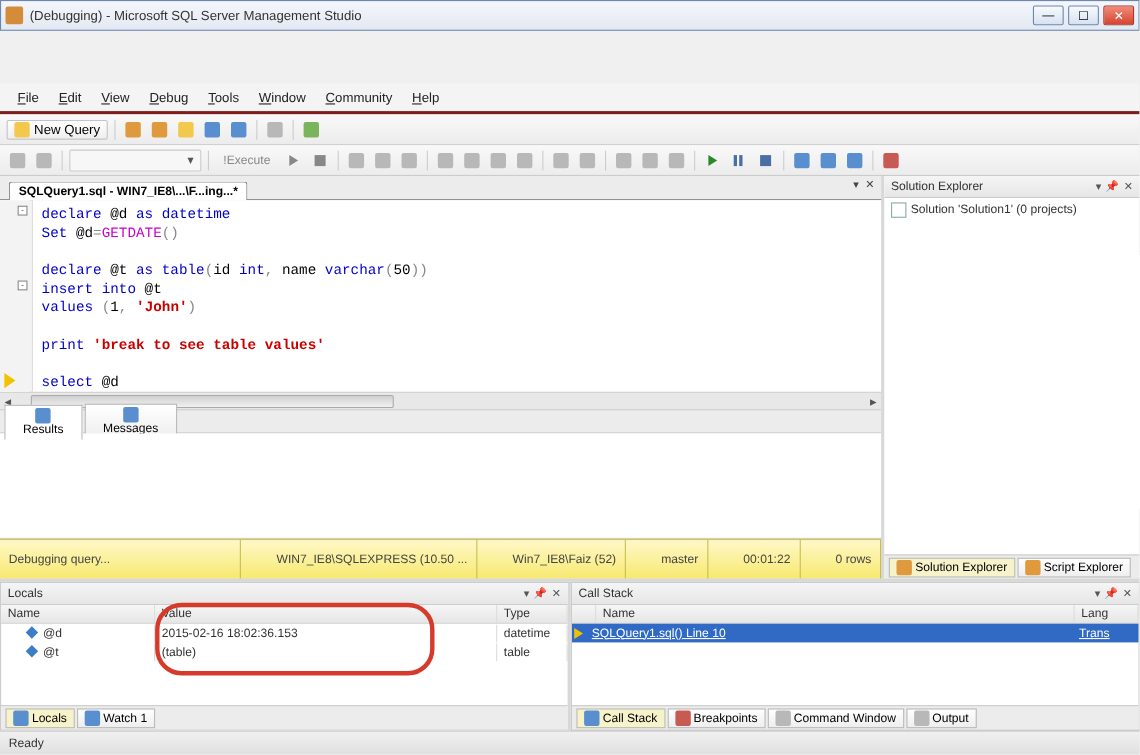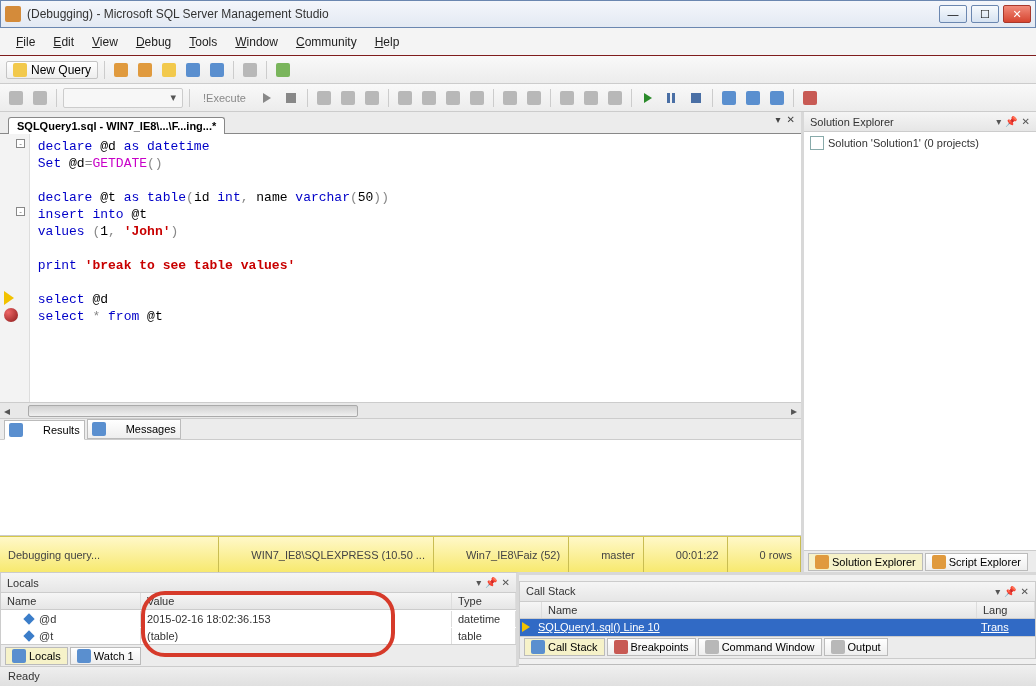--- a/index.html
+++ b/index.html
@@ -35,25 +35,26 @@
   border-radius: 2px;
   display: flex; align-items: center; justify-content: center;
   font-size: 11px;
   background: linear-gradient(#f7fafd, #d6e2f1);
 }
 .win-btn.close { background: linear-gradient(#f18b7a, #d64530); color: #fff; border-color: #a8382c; }
 
 .menubar {
   height: 28px;
   background: #f4f4f4;
-  border-bottom: 1px solid #7f1d1d;
+  border-bottom: 3px solid #7f1d1d;
   display: flex;
   align-items: center;
   padding: 0 8px;
   gap: 2px;
+  margin-top: 48px;
 }
 .menu-item {
   padding: 2px 8px;
   color: #222;
 }
 .menu-item .mn { text-decoration: underline; }
 
 .toolbar {
   height: 28px;
   background: linear-gradient(#f9f9f9, #ececec);
@@ -234,25 +235,26 @@
   height: 22px;
   background: #ececec;
   border-top: 1px solid #ccc;
   border-bottom: 1px solid #ccc;
   display: flex;
   align-items: center;
   gap: 2px;
   padding-left: 4px;
 }
 .result-tab {
-  display: flex; align-items: center; gap: 20px;
-  padding: 2px 4px;
+  display: flex; align-items: center; gap: 0;
+  padding: 2px 16px;
   border: 1px solid #bbb;
   background: linear-gradient(#fff,#eee);
   font-size: 11px;
+  flex-direction: column;
 }
 .result-tab.active { background: #fff; border-bottom-color: #fff; position: relative; top: 1px;}
 
 .results-body {
   flex: 0 0 96px;
   background: #fff;
   border-bottom: 1px solid #ccc;
 }
 .status-strip {
   height: 36px;
@@ -267,24 +269,23 @@
 .status-strip .cell {
   padding: 0 8px;
   border-right: 1px solid #c9bd52;
   height: 100%;
   display: flex;
   align-items: center;
 }
 .status-strip .cell.first { flex: 1; }
 
 .bottom-panels {
-  height: 92px;
+  height: 138px;
   display: flex;
   border-top: 3px solid #d8d8d8;
-  align-items: center;
 }
 .locals-pane, .callstack-pane {
   flex: 1;
   display: flex;
   flex-direction: column;
   background: #fff;
   border: 1px solid #ccc;
 }
 .locals-pane { border-right: 3px solid #d8d8d8; }
 .grid-header {

